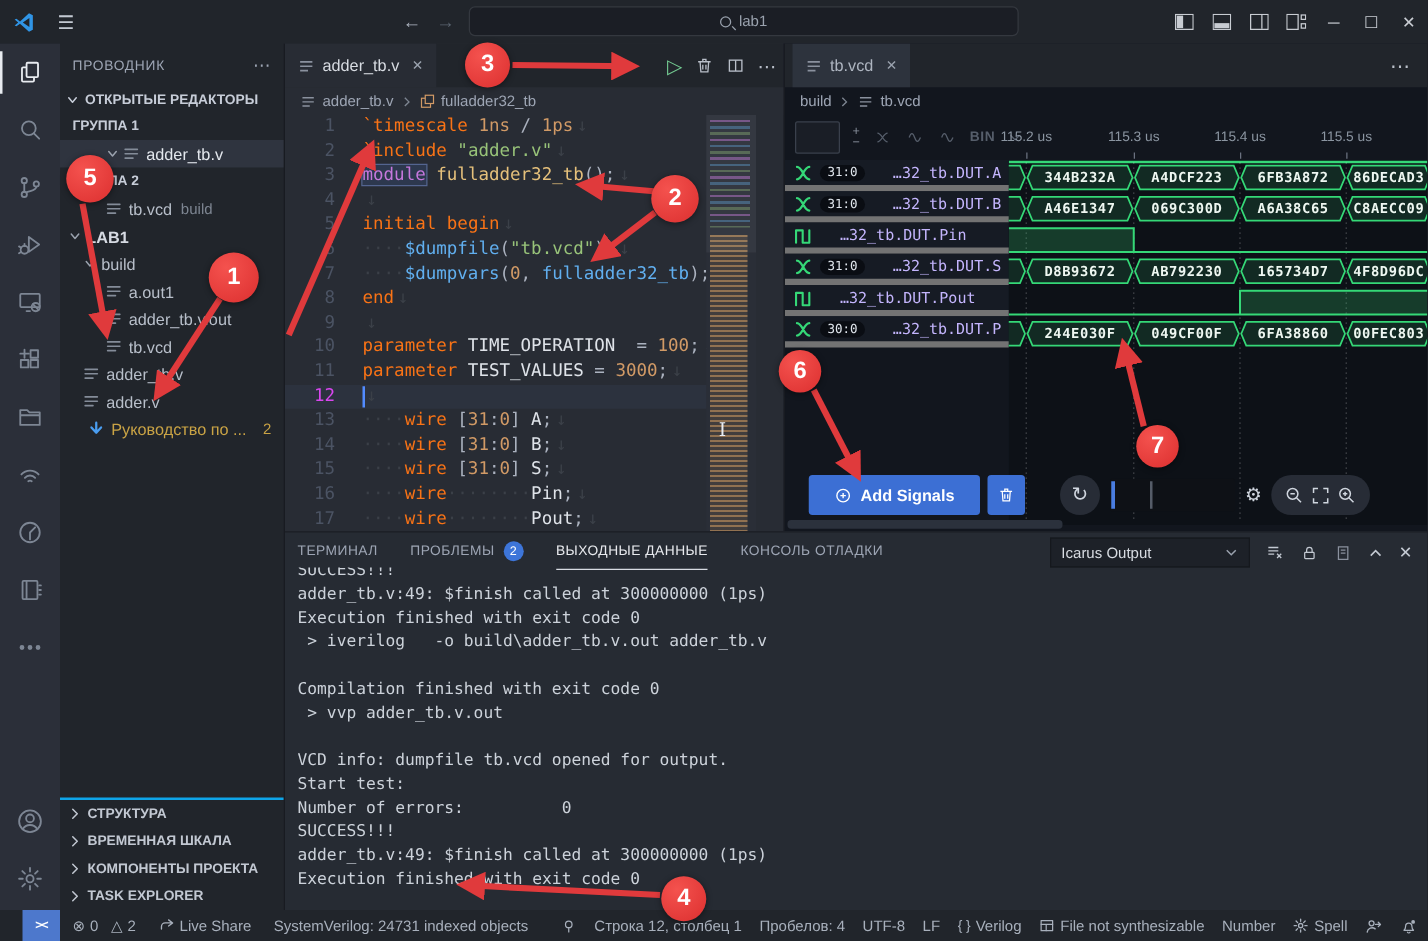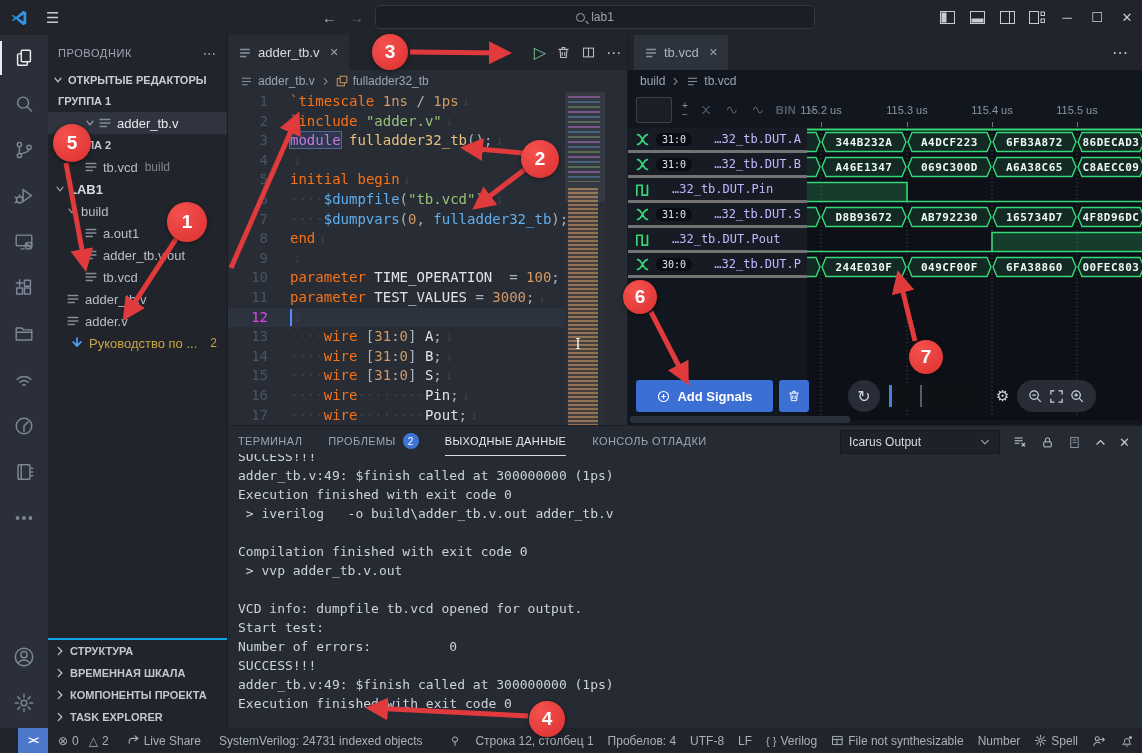--- a/index.html
+++ b/index.html
@@ -76,27 +76,27 @@
 .wave{position:absolute;left:627px;top:35px;width:515px;height:390px;background:#12161e;border-left:1px solid #181b21}
 .wv-body{position:absolute;left:0;top:57px;right:0;bottom:0;background:#12161e;overflow:hidden}
 .wv-toolbar{position:absolute;left:0;top:0;height:36px;display:flex;align-items:center;gap:10px;padding:0 8px;color:#565e6b}
 .wv-box{width:36px;height:26px;border:1px solid #3a404c;border-radius:2px;background:#1a1e26}
 .wv-pm{display:flex;flex-direction:column;font-size:10px;line-height:9px;color:#8a919e}
 .wv-bin{font-size:11px;font-weight:bold;letter-spacing:.5px}
 .wv-ruler{position:absolute;left:179px;top:8px;right:0;height:28px;font-size:11px;color:#8b95a1}
 .wv-tick{position:absolute;top:4px;transform:translateX(-50%)}
 .wv-tickmark{position:absolute;top:22px;width:1px;height:5px;background:#6b7280}
 .sigcol{position:absolute;left:0;top:36px;width:179px}
-.sig-row{height:25px;display:flex;align-items:center;padding:0 6px;background:#161b24;border-bottom:3px solid #737373;cursor:pointer}
+.sig-row{height:25px;display:flex;align-items:center;padding:0 6px;background:#161b24;border-bottom:5px solid #737373;cursor:pointer}
 .sig-icon{color:#35d877;display:inline-flex;margin-right:5px}
 .sig-range{font:10px "DejaVu Sans Mono",monospace;color:#dfe5ec;background:#0a0d13;border-radius:8px;padding:1px 6px}
 .sig-name{margin-left:auto;font:12px "DejaVu Sans Mono",monospace;color:#c4b5fd}
 .sig-row.bit .sig-name{margin-left:16px;margin-right:auto}
 .wavesvg{position:absolute;left:179px;top:36px}
-.addrow{position:absolute;left:5px;top:288px;width:179px;height:32px;display:flex;gap:6px;padding:0 3px}
+.addrow{position:absolute;left:16px;top:288px;width:179px;height:32px;display:flex;gap:6px;padding:0 3px}
 .btn-add{flex:1;background:#3c6fd4;border-radius:3px;color:#fff;font-size:13px;font-weight:bold;display:flex;align-items:center;justify-content:center;gap:6px;cursor:pointer}
 .btn-trash{width:30px;background:#3c6fd4;border-radius:3px;color:#fff;display:flex;align-items:center;justify-content:center;cursor:pointer}
 .wv-controls{position:absolute;left:220px;top:287px;right:0;height:34px;display:flex;align-items:center;gap:8px;color:#cfd5de}
 .roundbtn{width:32px;height:32px;border-radius:50%;background:#272c36;display:flex;align-items:center;justify-content:center;font-size:16px;cursor:pointer}
 .scrollbox{width:100px;height:26px;background:#0e1116;border-radius:2px;position:relative}
 .scrollbox .b1{position:absolute;left:1px;top:2px;bottom:2px;width:3px;background:#4a7de0}
 .scrollbox .b2{position:absolute;left:32px;top:2px;bottom:2px;width:2px;background:#555c68}
 .pill{height:32px;border-radius:16px;background:#272c36;display:flex;align-items:center;gap:4px;padding:0 10px}
 .pill .ic{cursor:pointer;display:inline-flex;color:#cfd5de}
 .wv-hscroll{position:absolute;left:2px;top:324px;width:220px;height:7px;background:#2b313c;border-radius:3px}

